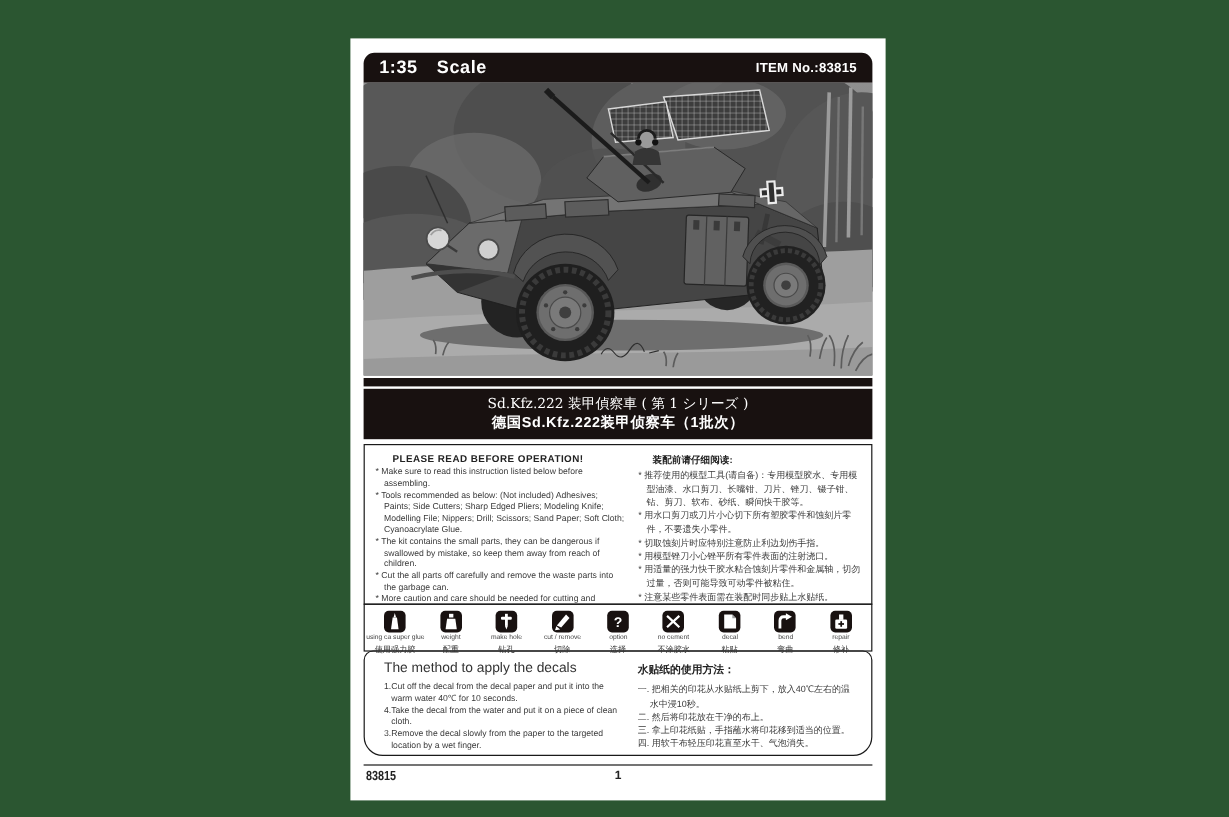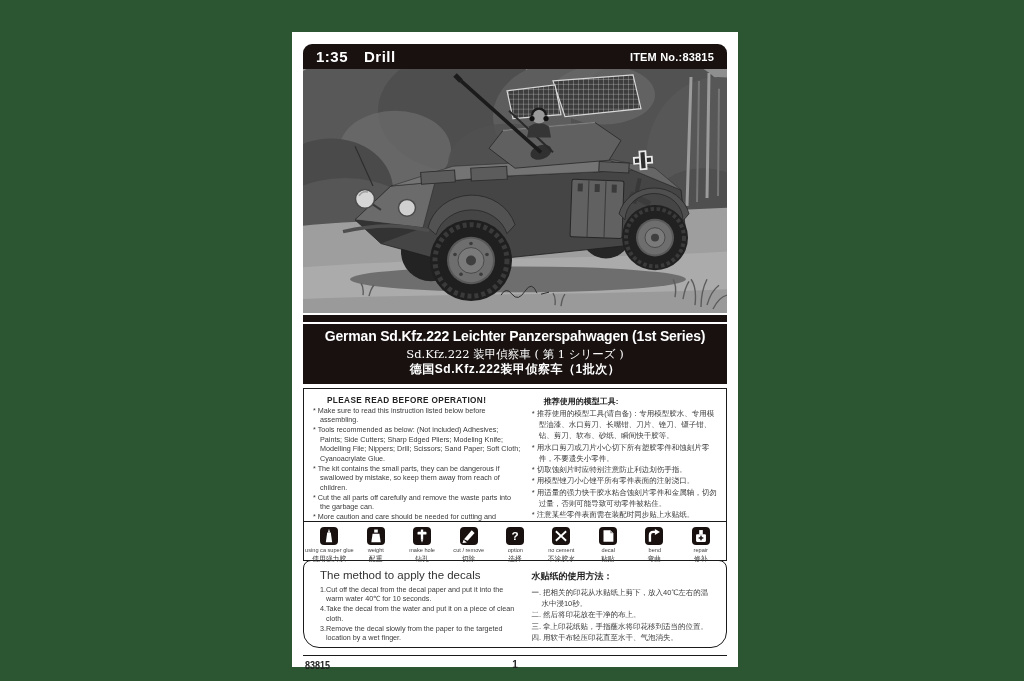--- a/index.html
+++ b/index.html
@@ -67,21 +67,21 @@
 </style>
 </head>
 <body>
 
 <div class="stage">
   <div class="paper">
 
     <div class="header-bar">
       <div class="scale-group">
         <span class="scale-value">1:35</span>
-        <span class="scale-word">Drill</span>
+        <span class="scale-word">Scale</span>
       </div>
       <div class="item-no">ITEM No.:83815</div>
     </div>
 
     <div class="art">
       <svg viewBox="0 0 424 246" preserveAspectRatio="none">
         <defs>
           <linearGradient id="bgGrad" x1="0" y1="0" x2="0" y2="1">
             <stop offset="0" stop-color="#8f8f8f"></stop>
               <stop offset="1" stop-color="#707070"></stop>
@@ -213,39 +213,38 @@
           <path d="M252 238 q1 -8 -2 -12 M258 239 q1 -8 4 -12 M60 228 q1 -8 -2 -12 M66 229 q2 -8 5 -11"></path>
         </g>
 
         <path d="M198 228 q5 -9 11 -1 t13 -3 t12 2 m4 1 l8 -2" stroke="#2f2f2f" stroke-width="1" fill="none"></path>
       </svg>
     </div>
 
     <div class="sep-strip"></div>
 
     <div class="title-block">
-      <div class="t-en">German Sd.Kfz.222 Leichter Panzerspahwagen (1st Series)</div>
       <div class="t-jp">Sd.Kfz.222 装甲偵察車 ( 第 1 シリーズ )</div>
       <div class="t-cn">德国Sd.Kfz.222装甲侦察车（1批次）</div>
     </div>
 
     <div class="warnbox">
       <div class="warn-en">
         <div class="warn-title-en">PLEASE  READ  BEFORE  OPERATION!</div>
         <div>
 
         <p class="w-item en">Make sure to read this instruction listed below before assembling.</p>
             <p class="w-item en">Tools recommended as below:  (Not included) Adhesives; Paints; Side Cutters; Sharp Edged Pliers; Modeling Knife; Modelling File; Nippers; Drill; Scissors; Sand Paper; Soft Cloth; Cyanoacrylate Glue.</p>
             <p class="w-item en">The kit contains the small parts, they can be dangerous if swallowed by mistake, so keep them away from reach of  children.</p>
             <p class="w-item en">Cut the all parts off carefully and remove the waste parts into the garbage can.</p>
             <p class="w-item en">More caution and care should be needed for cutting and handling the photo etched parts.</p>
           </div>
       </div>
       <div class="warn-cn">
-        <div class="warn-title-cn">推荐使用的模型工具:</div>
+        <div class="warn-title-cn">装配前请仔细阅读:</div>
         <div>
 
         <p class="w-item cn">推荐使用的模型工具(请自备)：专用模型胶水、专用模型油漆、水口剪刀、长嘴钳、刀片、锉刀、镊子钳、钻、剪刀、软布、砂纸、瞬间快干胶等。</p>
             <p class="w-item cn">用水口剪刀或刀片小心切下所有塑胶零件和蚀刻片零件，不要遗失小零件。</p>
             <p class="w-item cn">切取蚀刻片时应特别注意防止利边划伤手指。</p>
             <p class="w-item cn">用模型锉刀小心锉平所有零件表面的注射浇口。</p>
             <p class="w-item cn">用适量的强力快干胶水粘合蚀刻片零件和金属轴，切勿过量，否则可能导致可动零件被粘住。</p>
             <p class="w-item cn">注意某些零件表面需在装配时同步贴上水贴纸。</p>
             <p class="w-item cn">制作时应远离幼儿并将包装袋及时收妥，谨防小孩玩耍而引起意外。</p>
           </div>

